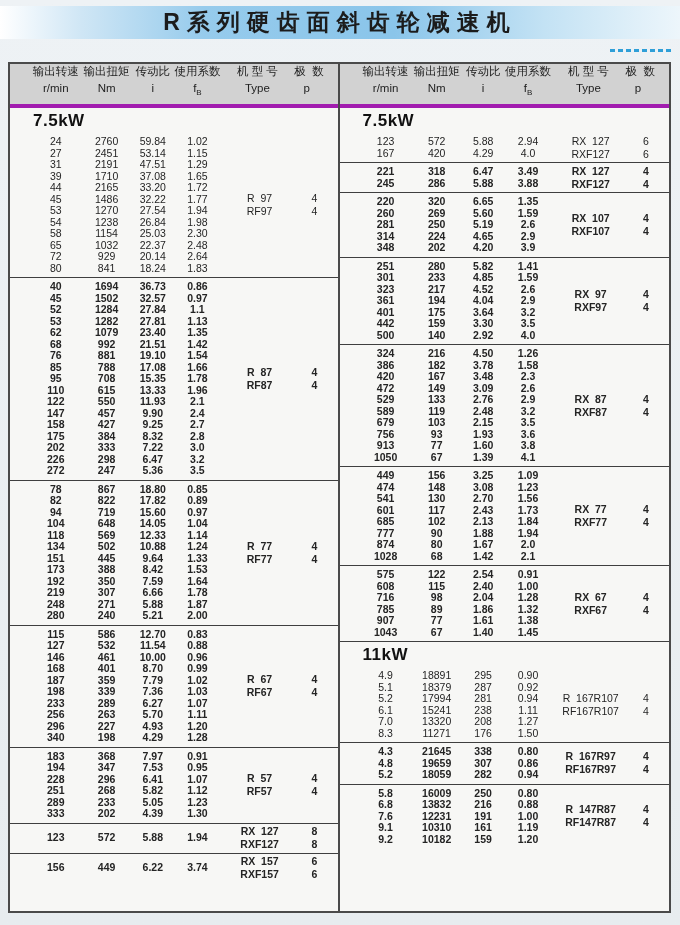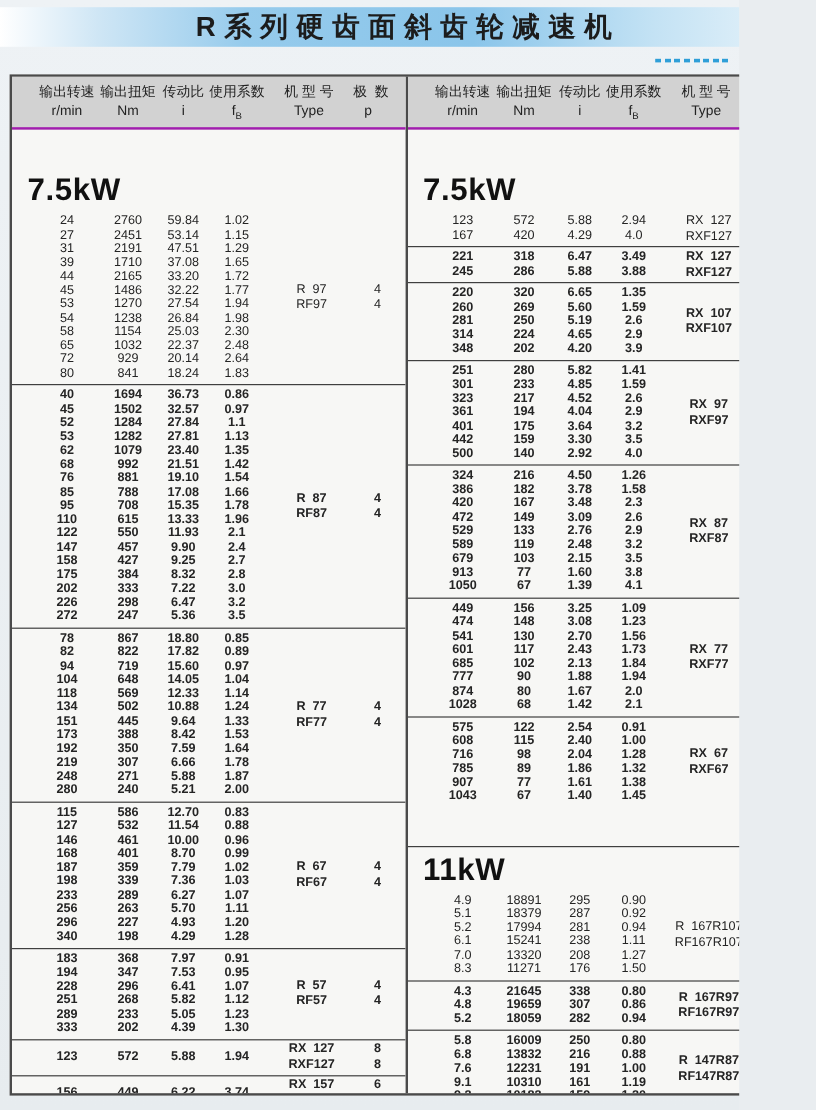--- a/index.html
+++ b/index.html
@@ -1,41 +1,41 @@
 <!DOCTYPE html>
 <html><head>
 <meta charset="utf-8">
 <style>
   * { box-sizing: border-box; }
   body { margin:0; background:#e9edf0; font-family:"Liberation Sans","DejaVu Sans",sans-serif; }
-  .page { position:relative; width:616px; height:925px; background:linear-gradient(180deg,#eef2f5 0%,#e7ecef 100%); overflow:hidden; }
+  .page { position:relative; width:680px; height:925px; background:linear-gradient(180deg,#eef2f5 0%,#e7ecef 100%); overflow:hidden; }
 
   .band { position:absolute; top:6px; left:0; width:680px; height:33px;
           background:linear-gradient(90deg,#ffffff 0%,#cfe6f5 12%,#96cbec 30%,#8ac5ea 58%,#c3e2f4 80%,#edf6fb 100%);
           display:flex; align-items:center; justify-content:center; }
   .title { font-size:23px; font-weight:bold; color:#1c1c1c; letter-spacing:7px; white-space:nowrap; }
 
   .decor { position:absolute; top:49px; right:8px; width:62px; height:3px;
            background:repeating-linear-gradient(90deg,#2f9fd8 0 5px,transparent 5px 8px); }
 
   .table-wrap { position:absolute; top:62px; left:8px; width:663px; height:851px;
                 background:#f7f7f5; border:2px solid #4a4a4a; display:flex; }
   .half { width:50%; height:100%; display:flex; flex-direction:column; }
   .half.left { border-right:2px solid #4a4a4a; }
 
-  .thead { flex:0 0 44px; background:#d2d2d2; border-bottom:2px solid #a21caf;
-           display:flex; flex-direction:column; justify-content:center; gap:3px; }
+  .thead { flex:0 0 44px; background:#d2d2d2; border-bottom:4px solid #a21caf;
+           display:flex; flex-direction:column; justify-content:flex-start; gap:3px; }
   .hrow { display:grid; grid-template-columns:17% 16% 14% 15% 24% 8%; padding-left:6%;
           font-size:11.5px; color:#222; }
   .hrow span { text-align:center; white-space:pre; }
   .hrow sub { font-size:8px; }
 
   .tbody { flex:1 1 auto; display:flex; flex-direction:column; overflow:hidden; }
-  .sec-label { flex:0 0 auto; font-size:26px; font-weight:bold; color:#111;
-               padding:3px 0 2px 13px; letter-spacing:0.5px;margin-top:32px; }
+  .sec-label { flex:0 0 auto; font-size:17px; font-weight:bold; color:#111;
+               padding:3px 0 2px 23px; letter-spacing:0.5px; }
   .block { position:relative; flex:0 0 auto; padding:3px 0; }
   .btop { border-top:1.5px solid #3f3f3f;font-weight:bold; }
   .block.single { min-height:30px; display:flex; flex-direction:column; justify-content:center; }
 
   .row { display:grid; grid-template-columns:17% 16% 14% 15%; padding-left:6%;
          font-size:10.5px; line-height:11.5px; color:#242424; }
   .row span { text-align:center; white-space:nowrap; }
 
   .types { position:absolute; left:64.5%; right:2%; top:50%; transform:translateY(-50%); }
   .tline { display:flex; font-size:10.5px; line-height:13px; color:#242424; }
@@ -715,20 +715,26 @@
               <span>2.48</span>
               <span>3.2</span>
             </div>
             <div class="row">
               <span>679</span>
               <span>103</span>
               <span>2.15</span>
               <span>3.5</span>
             </div>
             <div class="row">
+              <span>756</span>
+              <span>93</span>
+              <span>1.93</span>
+              <span>3.6</span>
+            </div>
+            <div class="row">
               <span>913</span>
               <span>77</span>
               <span>1.60</span>
               <span>3.8</span>
             </div>
             <div class="row">
               <span>1050</span>
               <span>67</span>
               <span>1.39</span>
               <span>4.1</span>

